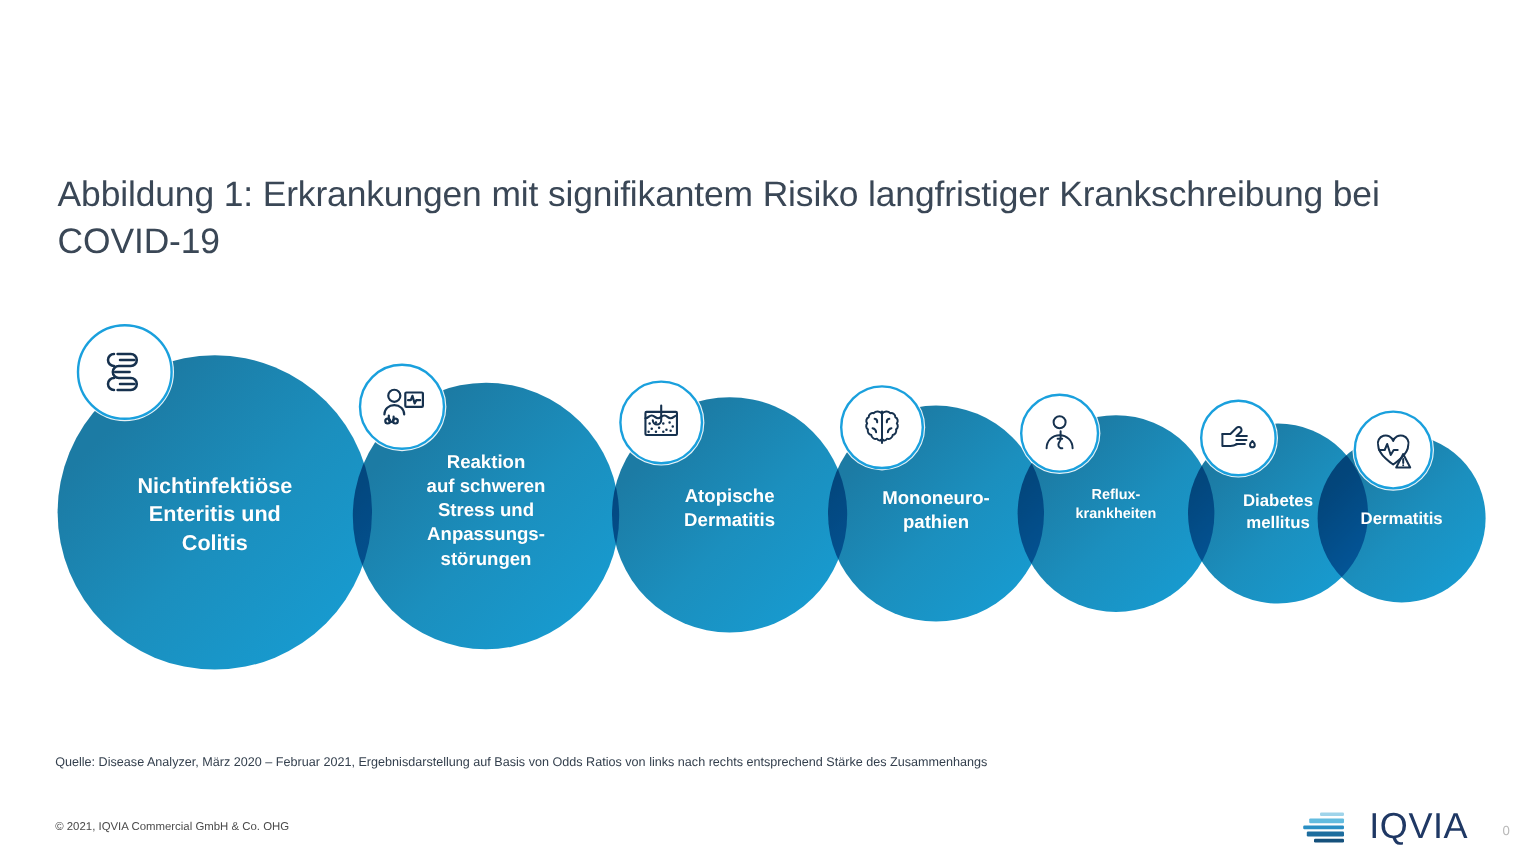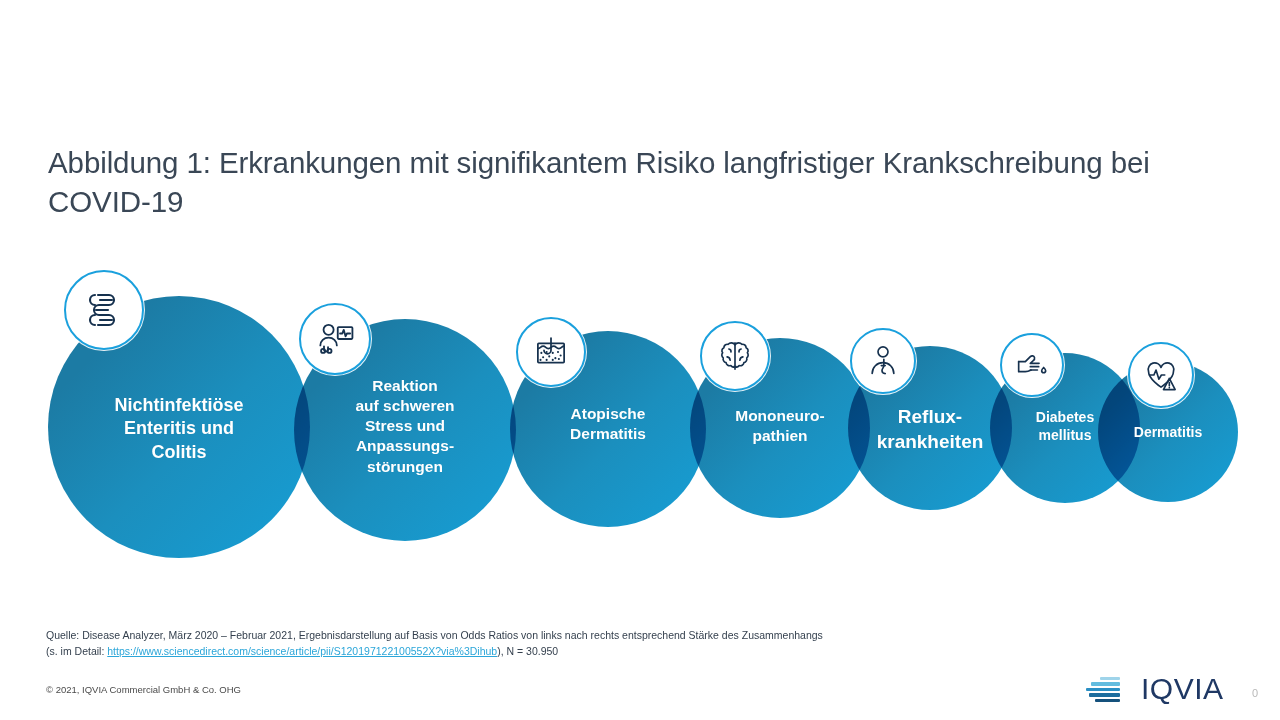--- a/index.html
+++ b/index.html
@@ -213,21 +213,21 @@
         <path d="M17 16c1.8.3 2.6 1.8 2.4 3.4"></path>
         <path d="M31 16c-1.8.3-2.6 1.8-2.4 3.4"></path>
         <path d="M15 25c2 .4 3.3 2 3.4 3.8"></path>
         <path d="M33 25c-2 .4-3.3 2-3.4 3.8"></path>
       </svg>
     </div>
   </div>
 
   <div class="node">
     <div class="bubble" style="left:848px; top:346px; width:164px; height:164px;"></div>
-    <div class="bubble-label" style="left:848px; top:405px; width:164px; font-size:19px;">Reflux-
+    <div class="bubble-label" style="left:848px; top:405px; width:164px; font-size:12px;">Reflux-
 krankheiten</div>
     <div class="badge" style="left:850px; top:328px; width:66px; height:66px;">
       <svg width="40" height="40" viewBox="0 0 48 48" fill="none" stroke="#16314e" stroke-width="2" stroke-linecap="round" stroke-linejoin="round">
         <circle cx="24" cy="13" r="6"></circle>
         <path d="M11 39c0-7.5 5.8-13 13-13s13 5.5 13 13"></path>
         <path d="M25 22v7.5c0 2.6-2.2 3.5-2.2 6 0 2.3 1.9 3.6 3.9 3.6"></path>
         <path d="M22 29.5h4.6"></path>
       </svg>
     </div>
   </div>
@@ -258,23 +258,20 @@
         <path d="M34 33v4"></path>
         <path d="M34 39.2h.01"></path>
       </svg>
     </div>
   </div>
 
 </div>
 
 <div class="source">
   <div>Quelle:  Disease Analyzer, März 2020 – Februar 2021,  Ergebnisdarstellung auf Basis von Odds Ratios von links nach rechts entsprechend Stärke des Zusammenhangs</div>
-  <div>
-    <span>(s. im Detail: </span><a href="#">https://www.sciencedirect.com/science/article/pii/S120197122100552X?via%3Dihub</a><span>),  N = 30.950</span>
-  </div>
 </div>
 
 <div class="footer-copy">© 2021, IQVIA Commercial GmbH &amp; Co. OHG</div>
 
 <div class="footer-logo">
   <span class="logo-bars">
     <i></i>
       <i></i>
       <i></i>
       <i></i>

